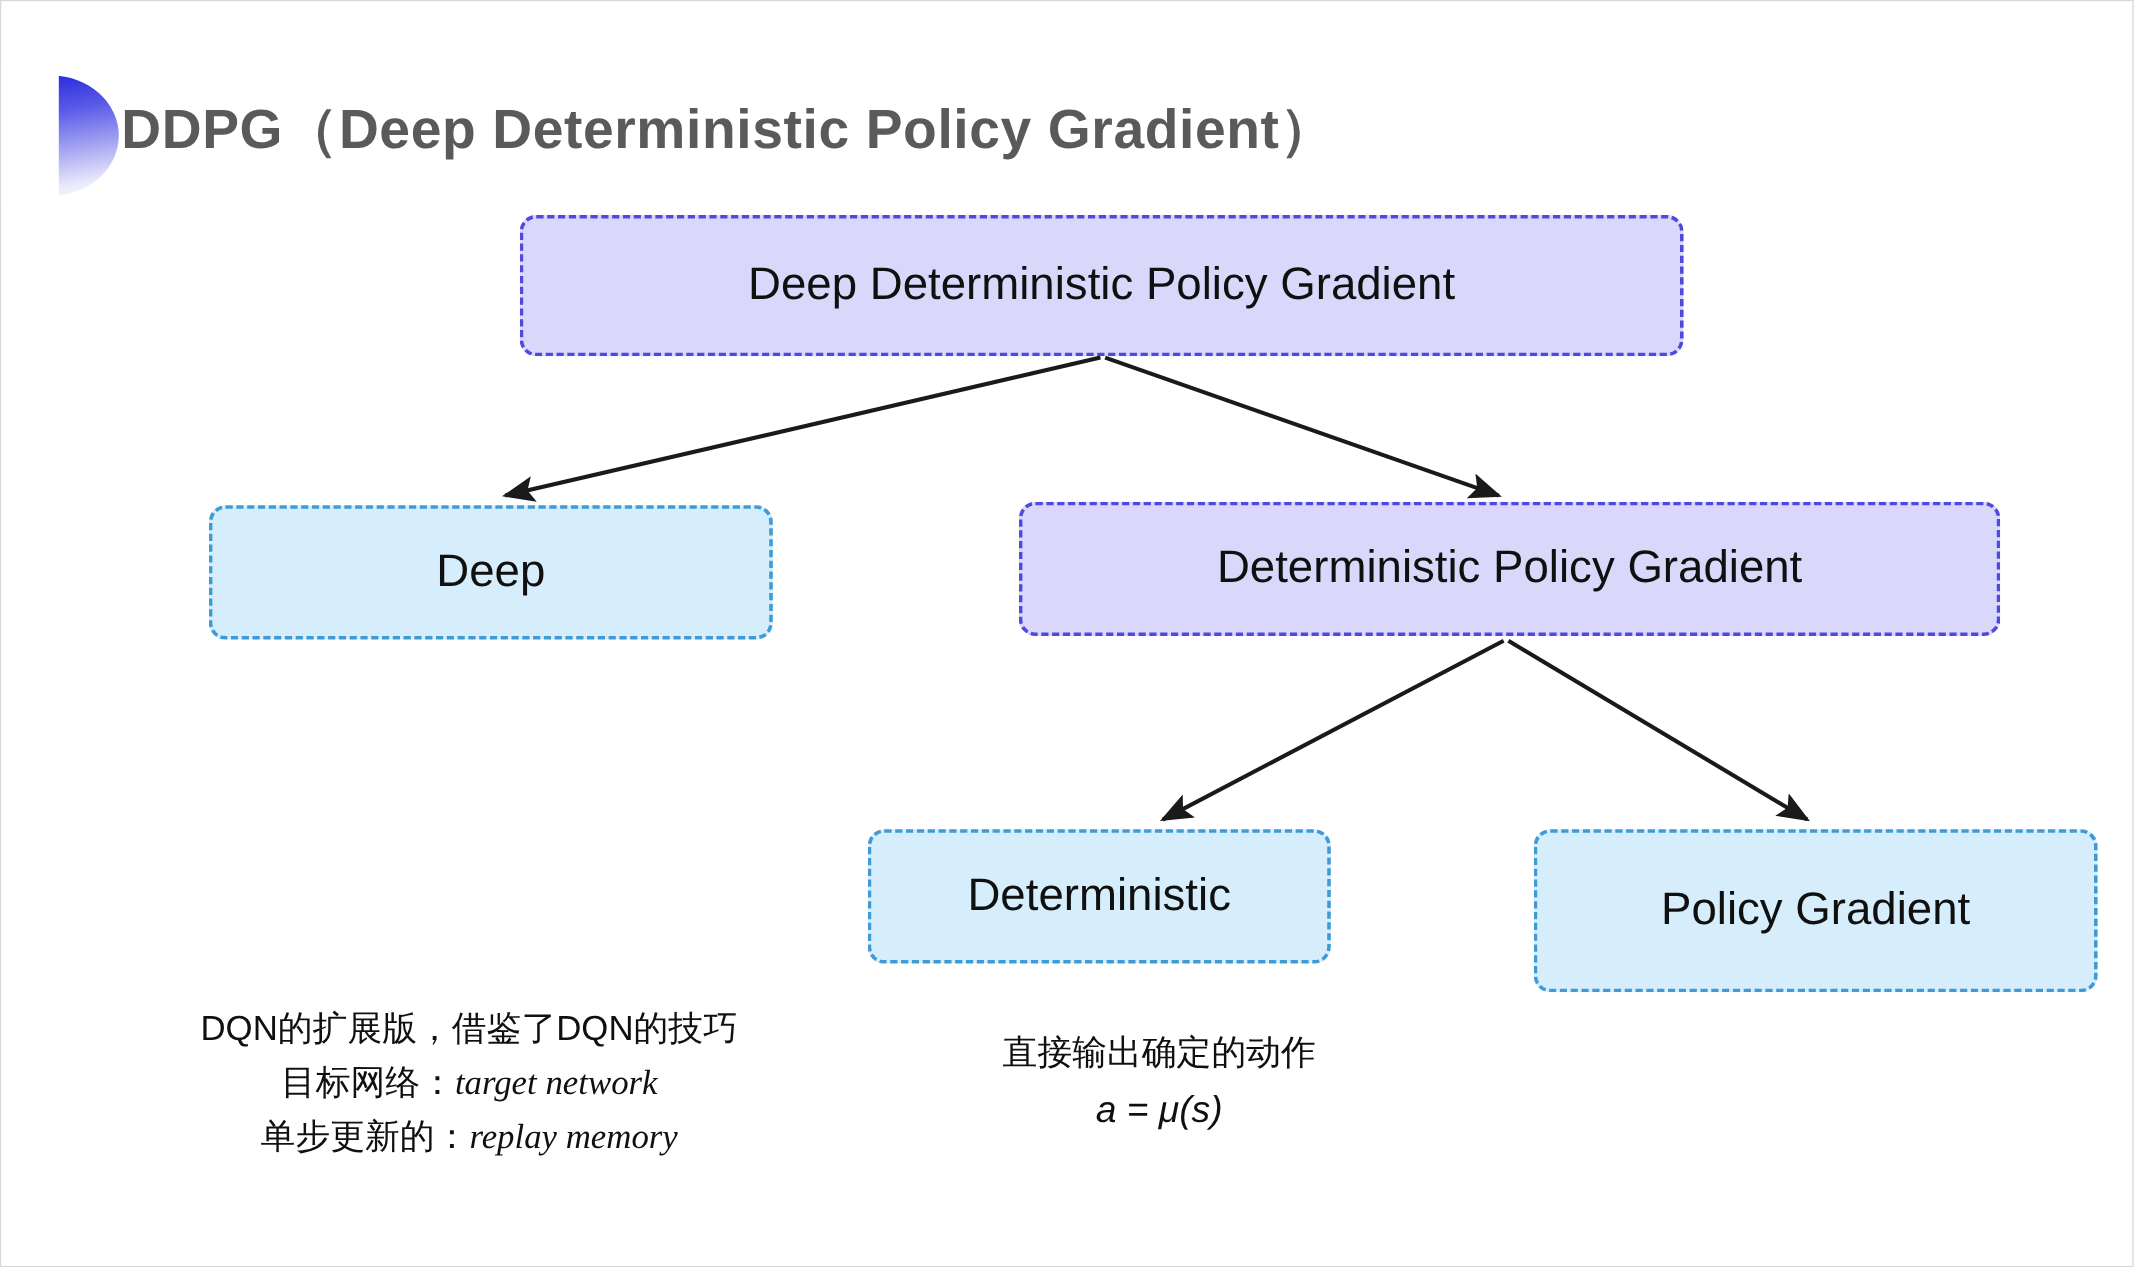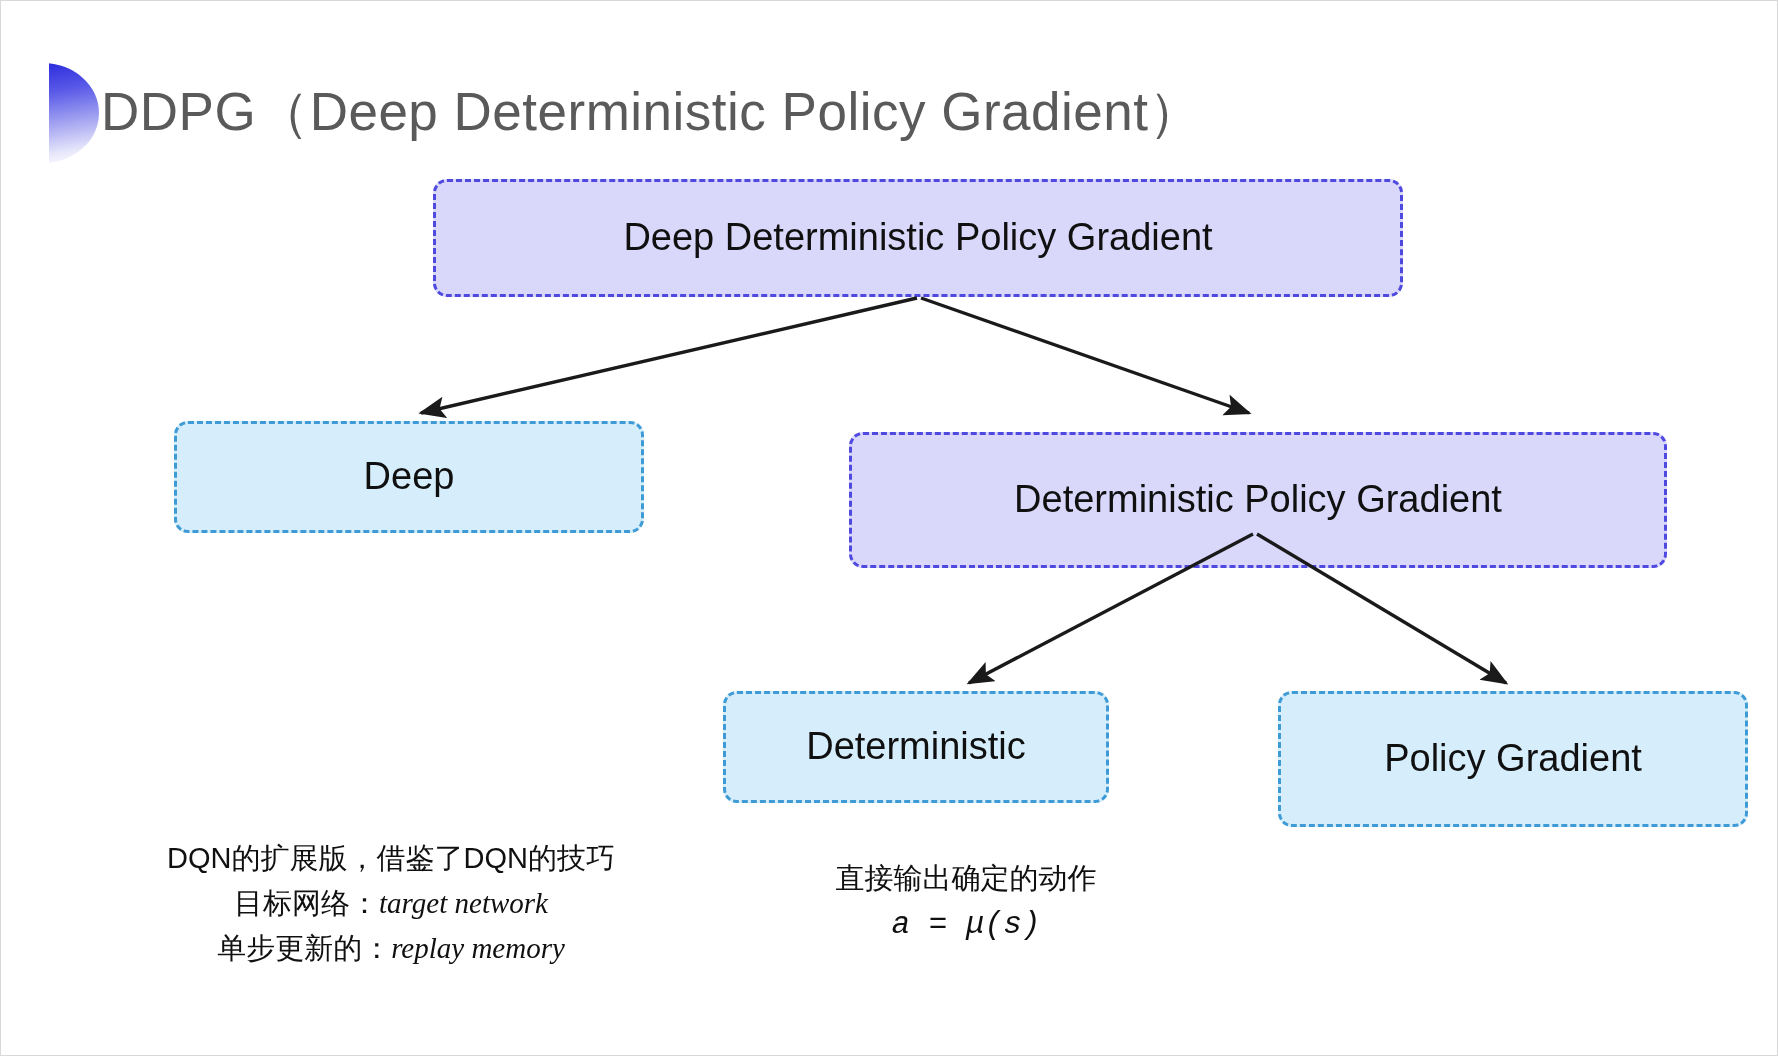--- a/index.html
+++ b/index.html
@@ -39,24 +39,24 @@
     left: 0px;
     top: 52px;
     width: 48px;
     height: 120px;
     background: #ffffff;
   }
   #page-title {
     position: absolute;
     left: 100px;
     top: 76px;
-    font-size: 53px;
+    font-size: 46px;
     letter-spacing: 0.5px;
     color: #5a5a5a;
-    font-weight: 400;
+    font-weight: 700;
     white-space: nowrap;
     text-align: right;
   }
 
   
   .node {
     position: absolute;
     box-sizing: border-box;
     display: flex;
     align-items: center;
@@ -72,21 +72,21 @@
     border: 3px dashed #4f49e0;
   }
   .node-cyan {
     background: #d6eefb;
     border: 3px dashed #3e9bd6;
     align-items: center;
   }
 
   #node-root     { left: 432px; top: 178px;  width: 970px; height: 118px; font-size: 38px; text-align: center; }
   #node-deep     { left: 173px; top: 420px;  width: 470px; height: 112px; font-size: 38px; }
-  #node-dpg      { left: 848px; top: 431px;  width: 818px; height: 136px; font-size: 38px; }
+  #node-dpg      { left: 848px; top: 417px;  width: 818px; height: 112px; font-size: 38px; }
   #node-det      { left: 722px; top: 690px;  width: 386px; height: 112px; font-size: 38px; }
   #node-pg       { left: 1277px; top: 690px; width: 470px; height: 136px; font-size: 38px; }
 
   
   #arrow-layer {
     position: absolute;
     left: 0;
     top: 0;
     width: 1778px;
     height: 1056px;
@@ -119,21 +119,21 @@
     width: 410px;
     font-size: 29px;
   }
   #note-right {
     left: 1310px;
     top: 855px;
     width: 380px;
     font-size: 29px;
   }
   .formula {
-    font-family: Liberation Mono, monospace;
+    font-family: Liberation Sans, sans-serif;
     font-style: italic;
     font-size: 31px;
   }
 </style>
 </head>
 <body>
 
 <div id="slide">
 
   <div id="title-decor"></div>

